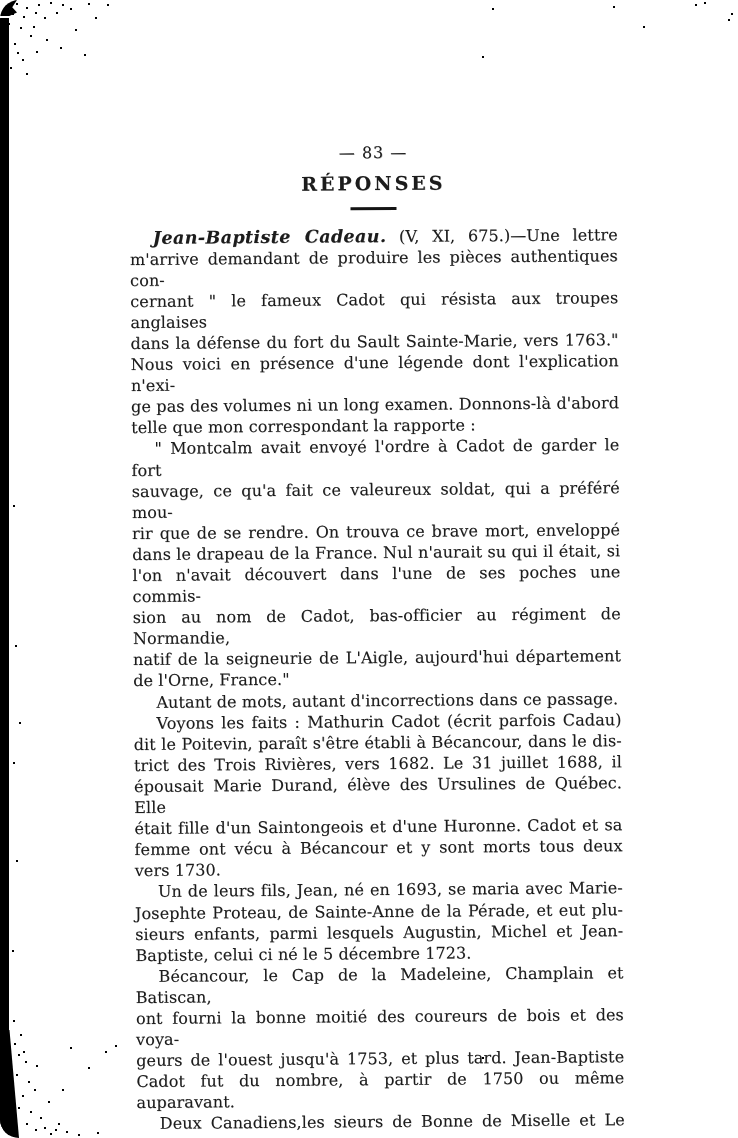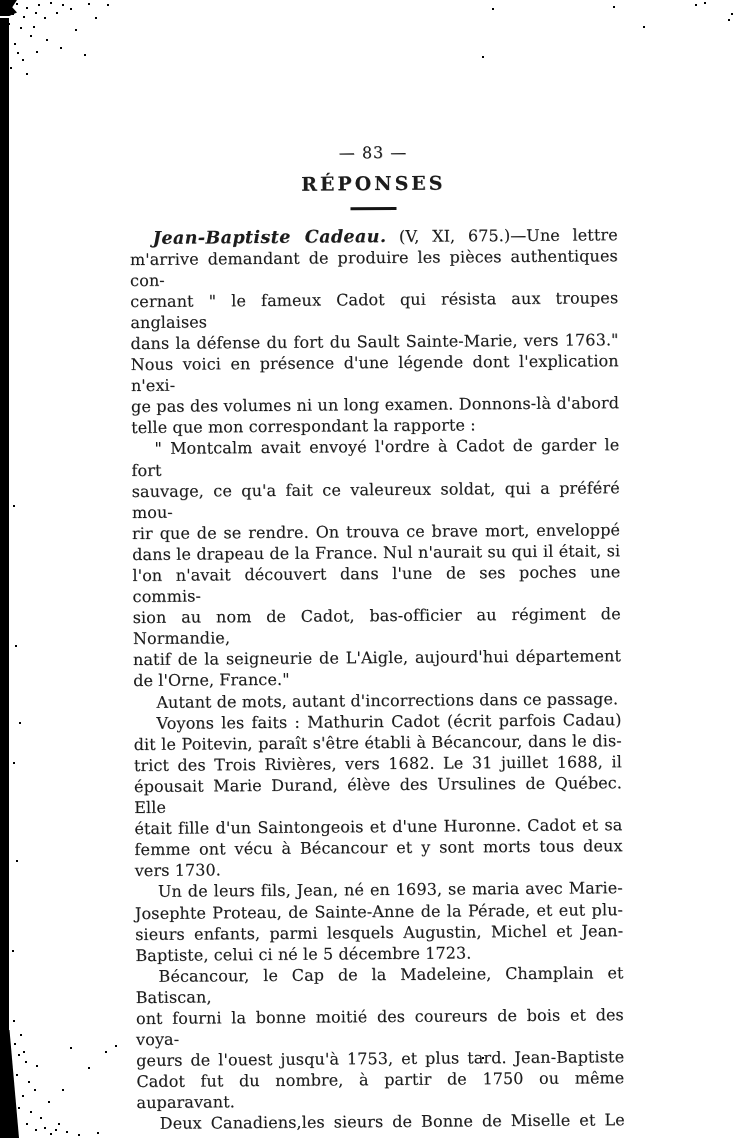--- a/index.html
+++ b/index.html
@@ -9,20 +9,21 @@
     background: #ffffff;
     overflow: hidden;
     font-family: "DejaVu Serif", "Liberation Serif", serif;
   }
   .sheet {
     position: relative;
     width: 738px; height: 1138px;
     background: var(--paper, #ffffff);
     color: var(--ink, #1c1c1c);
     overflow: hidden;
+    border-radius: 19px;
   }
   
   .edge-bar {
     position: absolute; left: 0; top: 18px;
     width: 9px; height: 1120px;
     background: #000;
   }
   .corner-blob {
     position: absolute; left: 0; top: 0;
     width: 17px; height: 16px;

